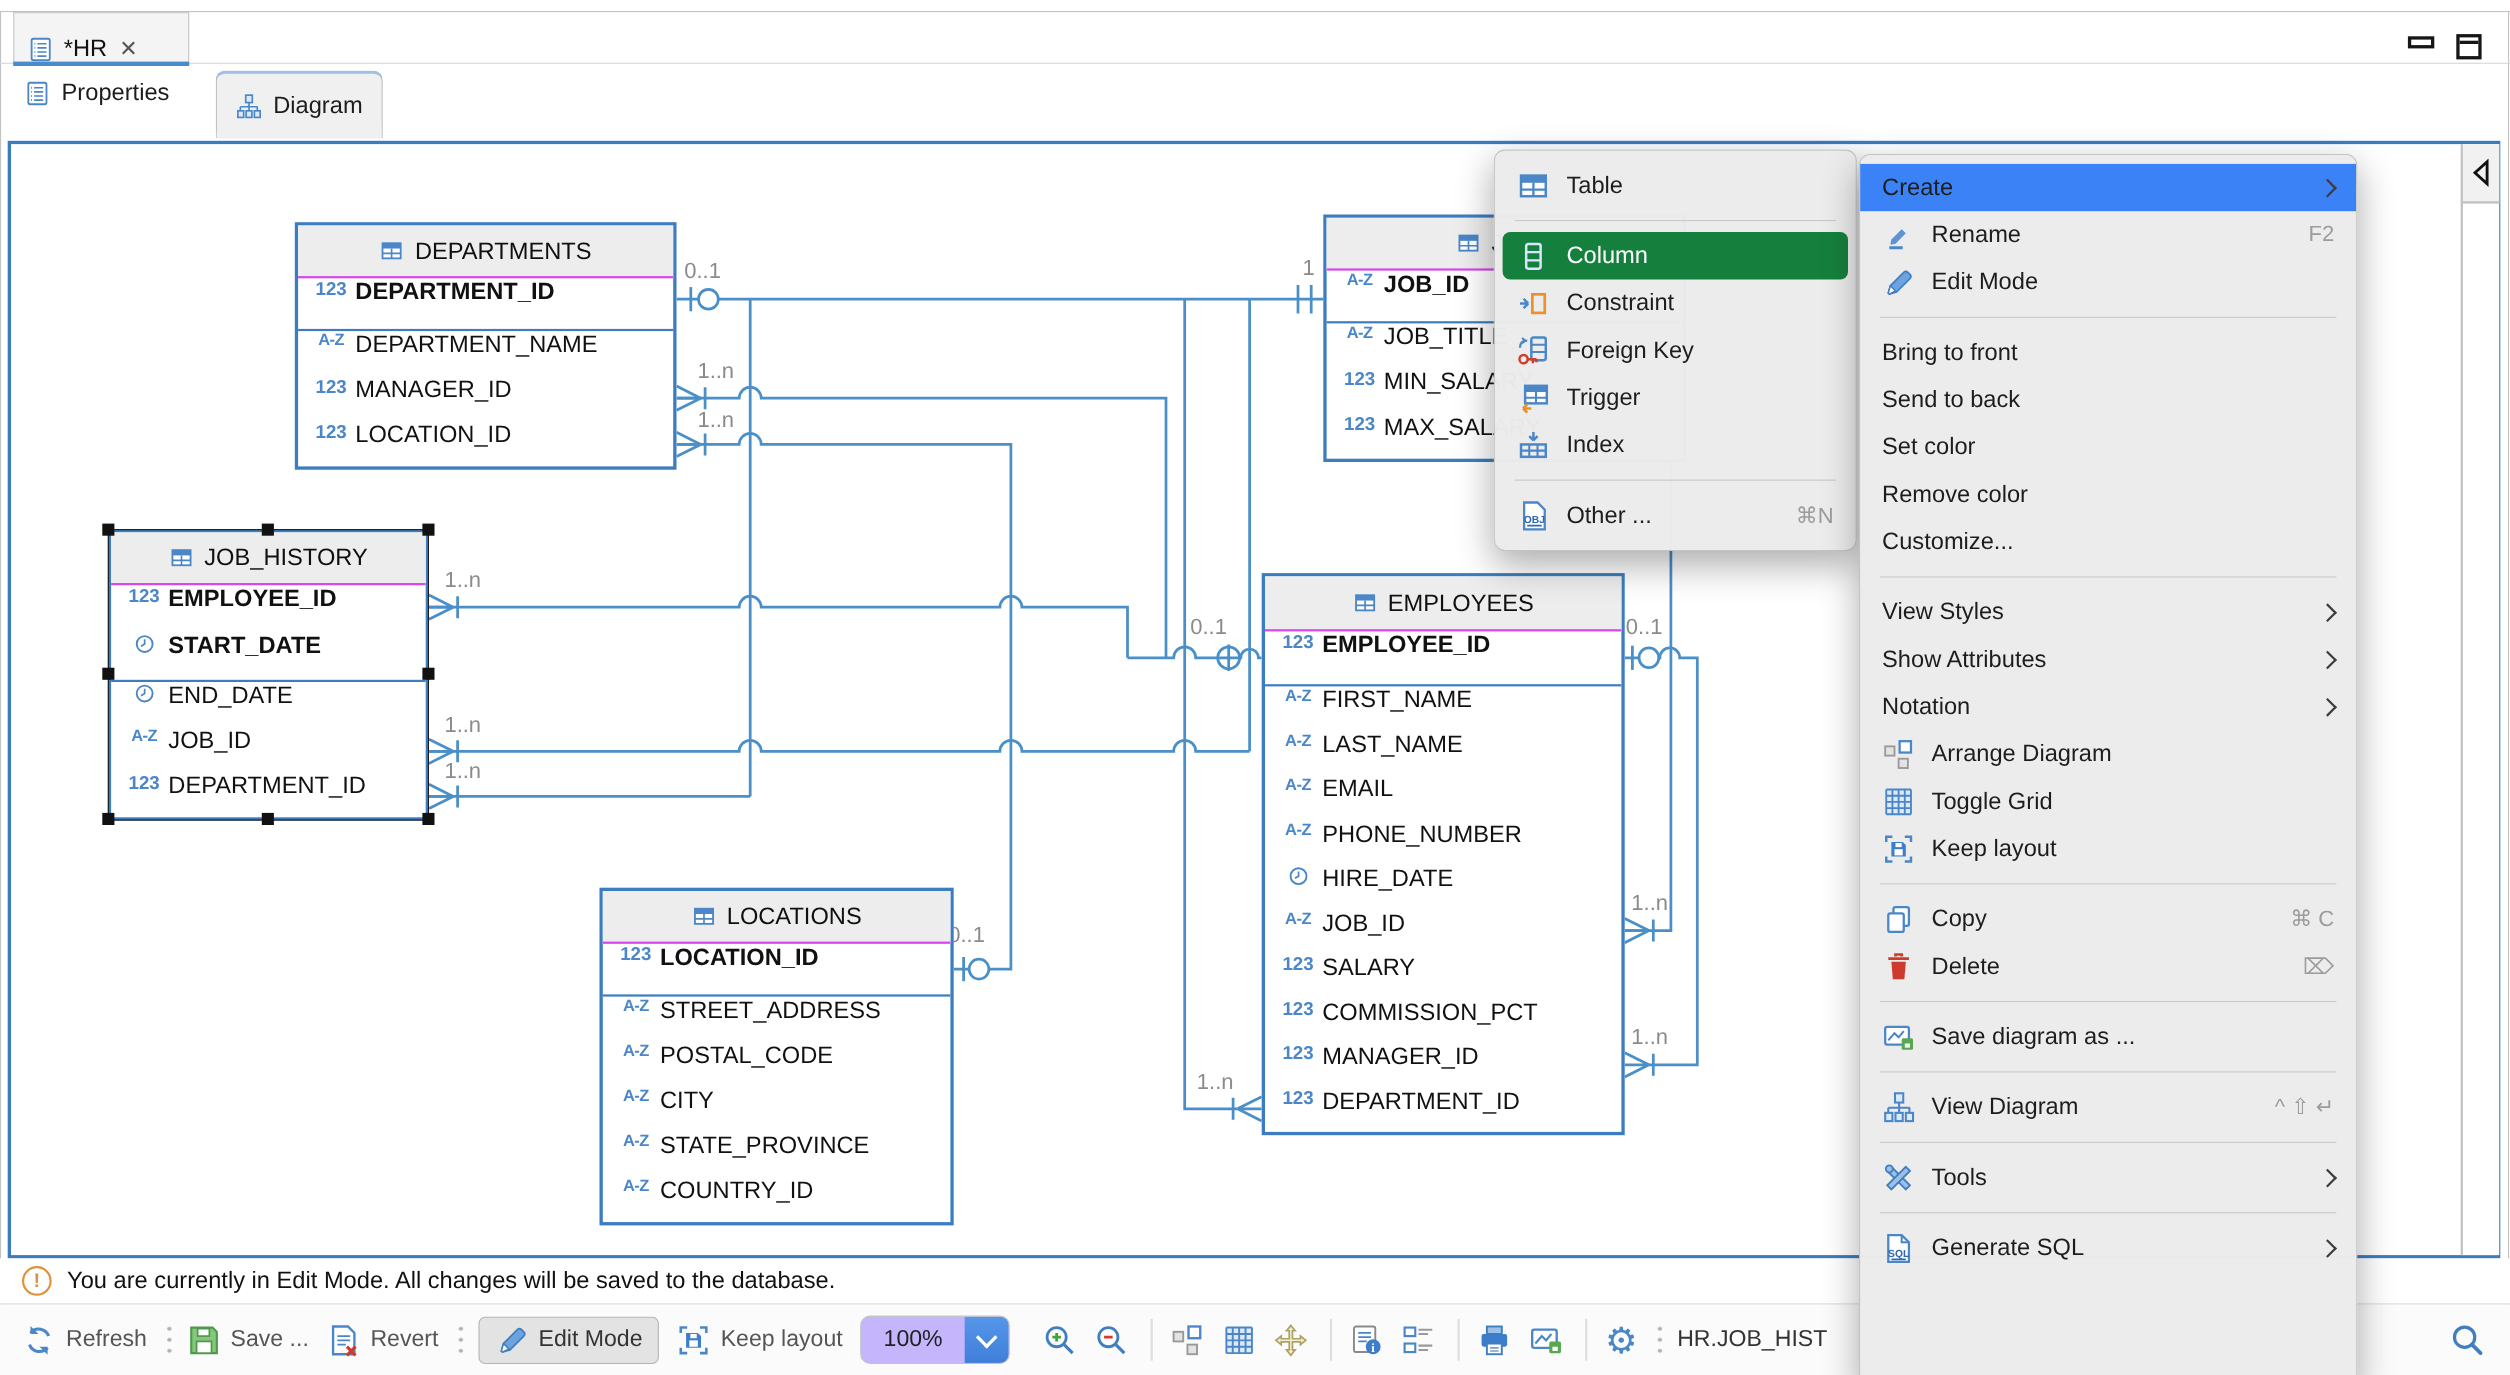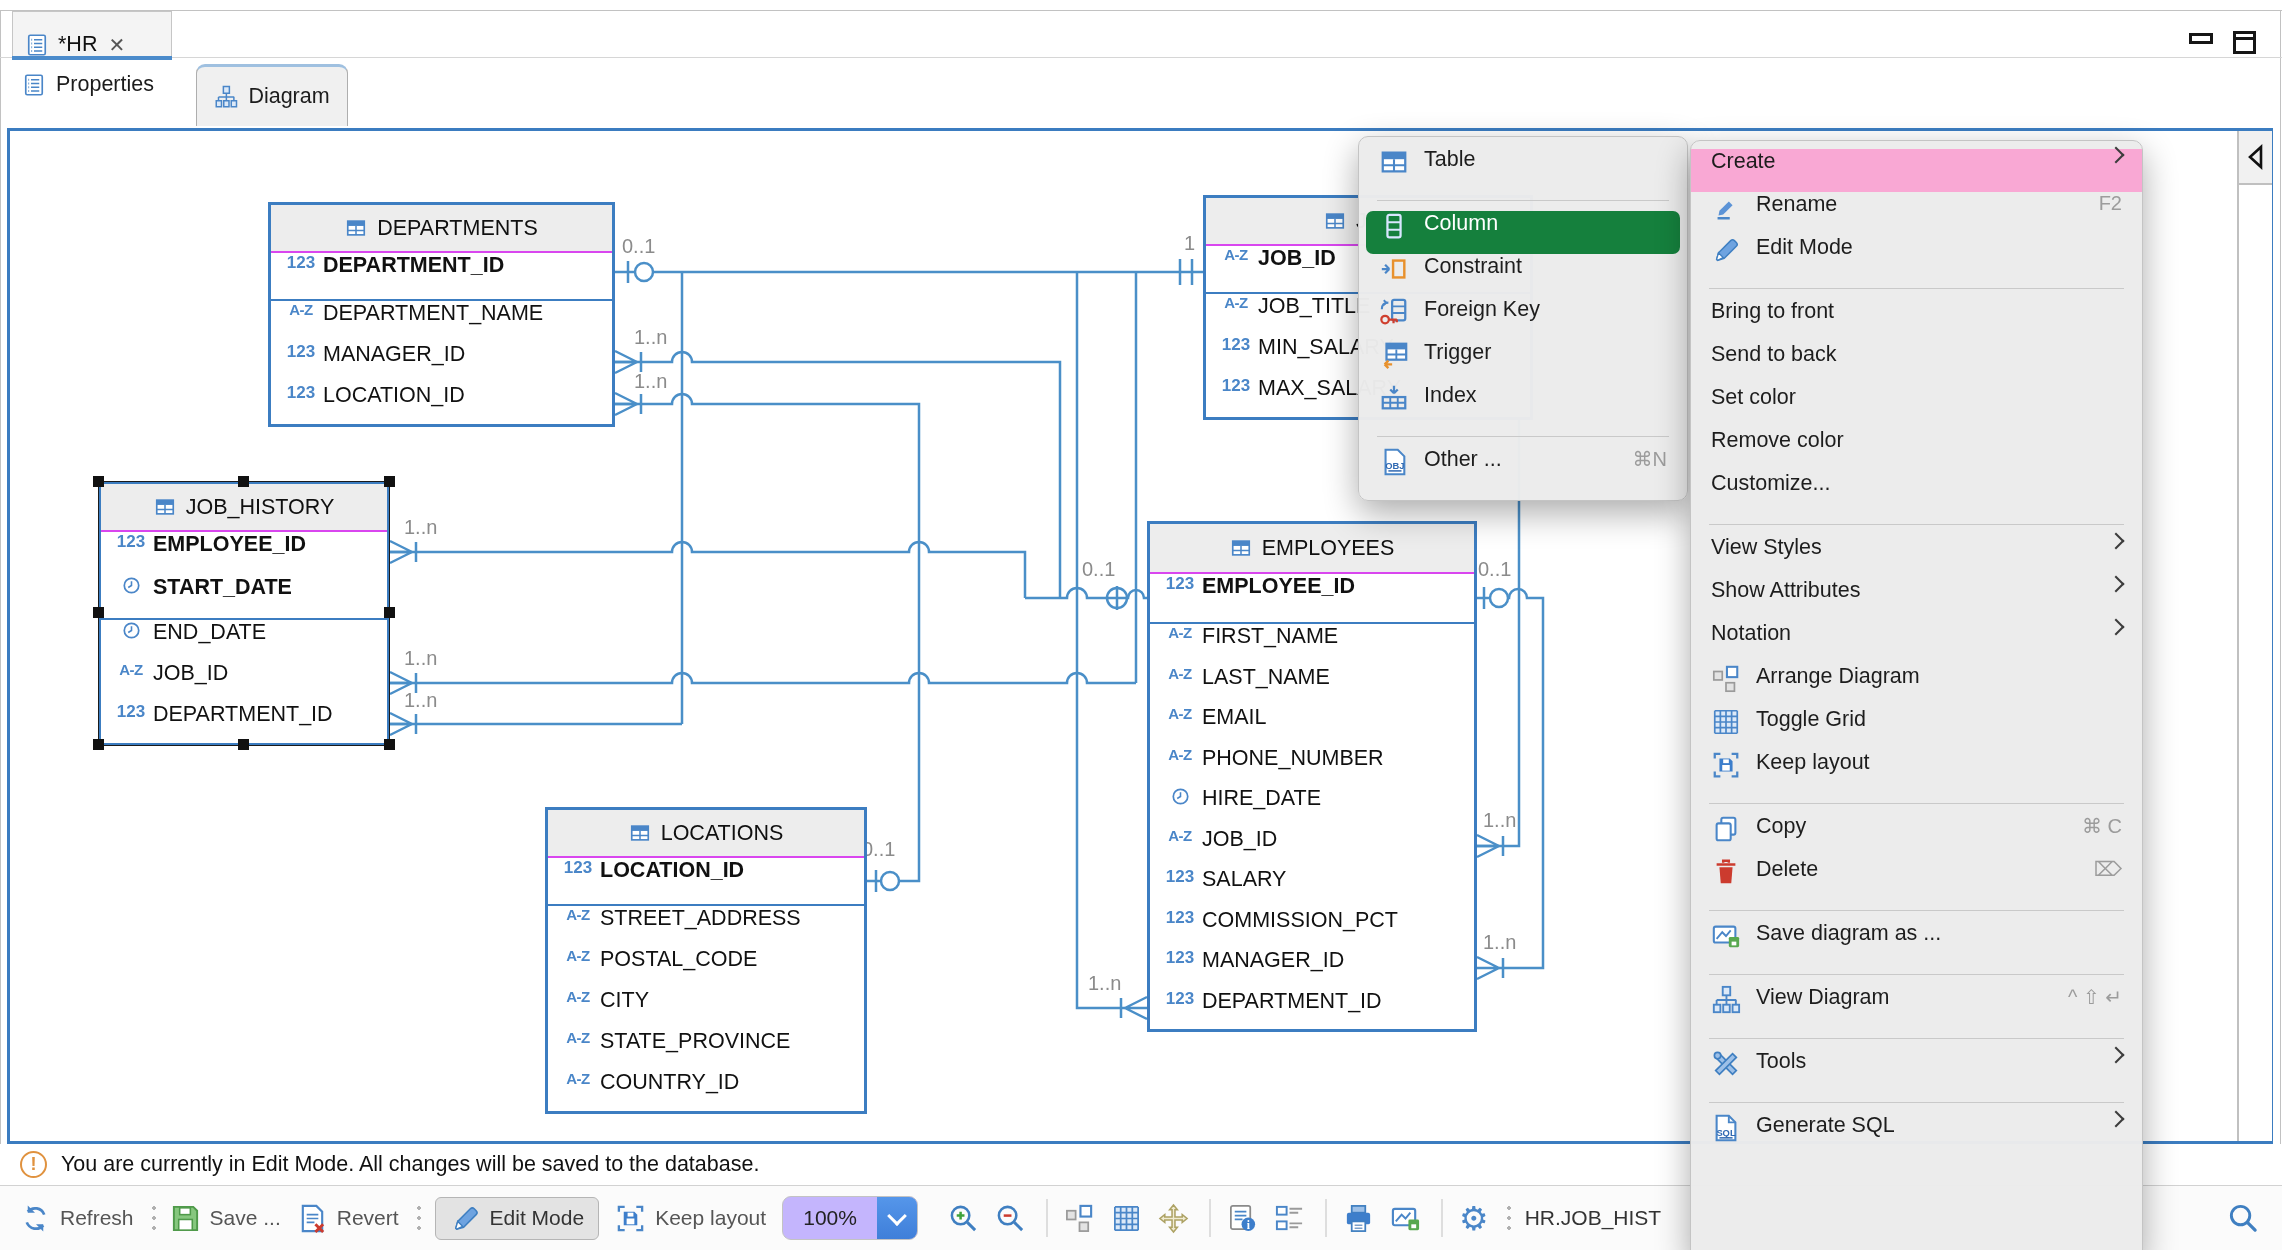--- a/index.html
+++ b/index.html
@@ -49,28 +49,28 @@
   .ric{width:44px;flex:0 0 44px;color:#4a86c8;font-size:17px;font-weight:600;text-align:center;}
   .ric.az{font-size:15px;font-weight:700;letter-spacing:-0.5px;}
   .ric svg{width:21px;height:21px;vertical-align:-4px;}
   .pkrow .rnm{font-weight:bold;}
   .handle{position:absolute;width:11px;height:11px;background:#111;z-index:4;}
   
   .menu{position:absolute;background:rgba(236,236,236,0.98);border:1px solid #c4c4c4;
         border-radius:10px;box-shadow:0 12px 34px rgba(0,0,0,0.33);z-index:30;box-sizing:border-box;}
   .menu1{left:1358px;top:136px;width:330px;padding:10px 0;}
   .menu2{left:1690px;top:140px;width:453px;height:1120px;padding:8px 0;overflow:hidden;}
-  .mi{height:43px;display:flex;font-size:21.5px;color:#1d1d1d;padding:0 20px;}
+  .mi{height:43px;display:flex;align-items:center;font-size:21.5px;color:#1d1d1d;padding:0 20px;}
   .mi .mic{width:30px;height:30px;flex:0 0 30px;margin-right:15px;}
   .mi .mic svg{width:100%;height:100%;}
   .mi .mlb{flex:1 1 auto;white-space:nowrap;}
   .mi .msc{color:#9c9c9c;font-size:20px;margin-left:18px;white-space:nowrap;}
   .mi .mchev{width:10px;height:10px;border-top:2.6px solid #3c3c3c;border-right:2.6px solid #3c3c3c;
              transform:rotate(45deg);margin-left:16px;flex:0 0 10px;}
-  .mi.hl{background:#f9a8d4;}
+  .mi.hl{background:#3b82f6;}
   .menu1 .mi.sel{background:#15803d;color:#fff;margin:0 7px;border-radius:7px;padding:0 13px;}
   .msep{height:1px;background:#c9c9c9;margin:10px 18px;}
   
   .statusbar{position:absolute;left:0;top:1144px;width:2282px;height:42px;background:#fff;
              display:flex;align-items:center;padding:0 20px;box-sizing:border-box;font-size:21.5px;
              border-bottom:1px solid #d2d2d2;z-index:5;}
   .warnic{width:27px;height:27px;border:2.5px solid #e0923f;border-radius:50%;color:#e0923f;
           font-weight:bold;font-size:18px;display:flex;align-items:center;justify-content:center;
           margin-right:14px;flex:0 0 27px;box-sizing:border-box;}
   

